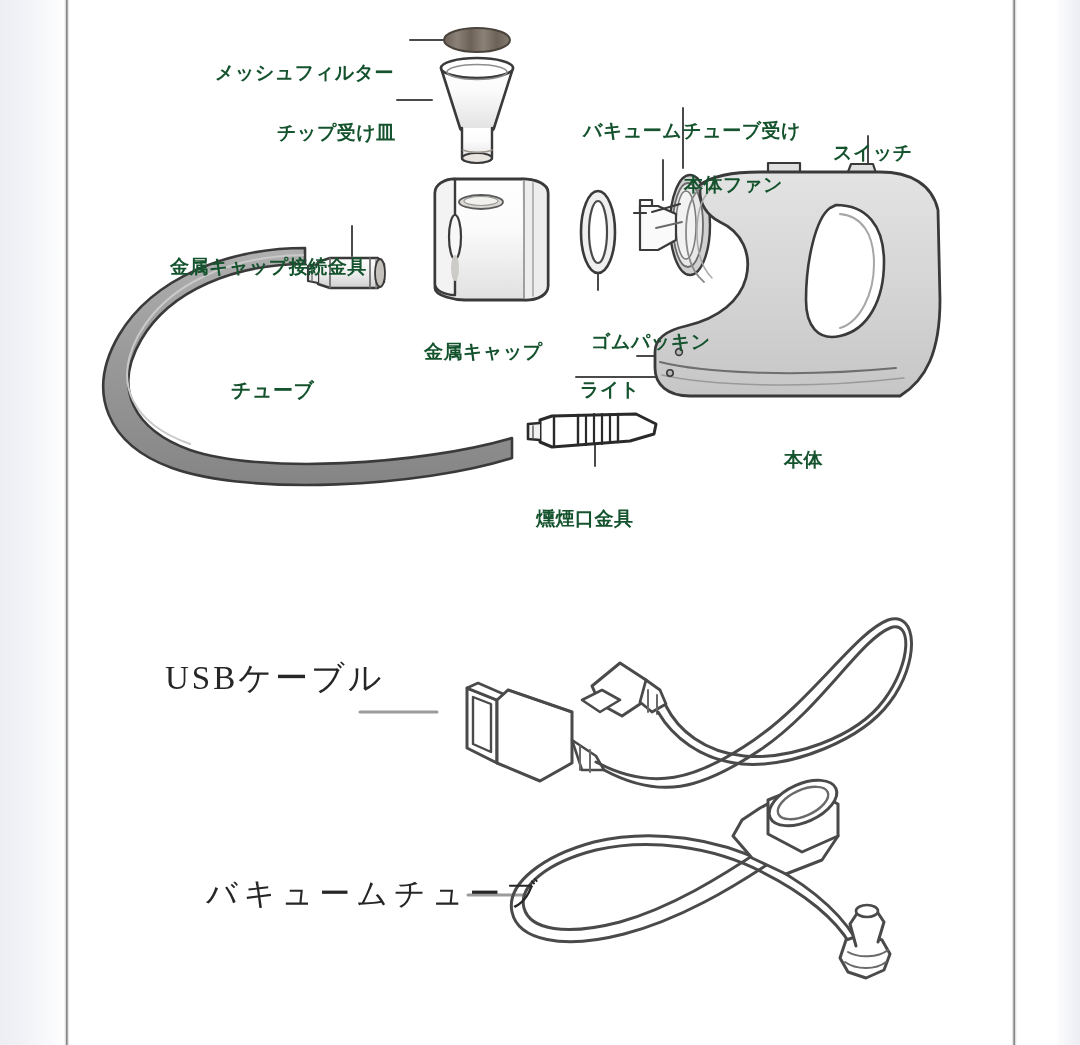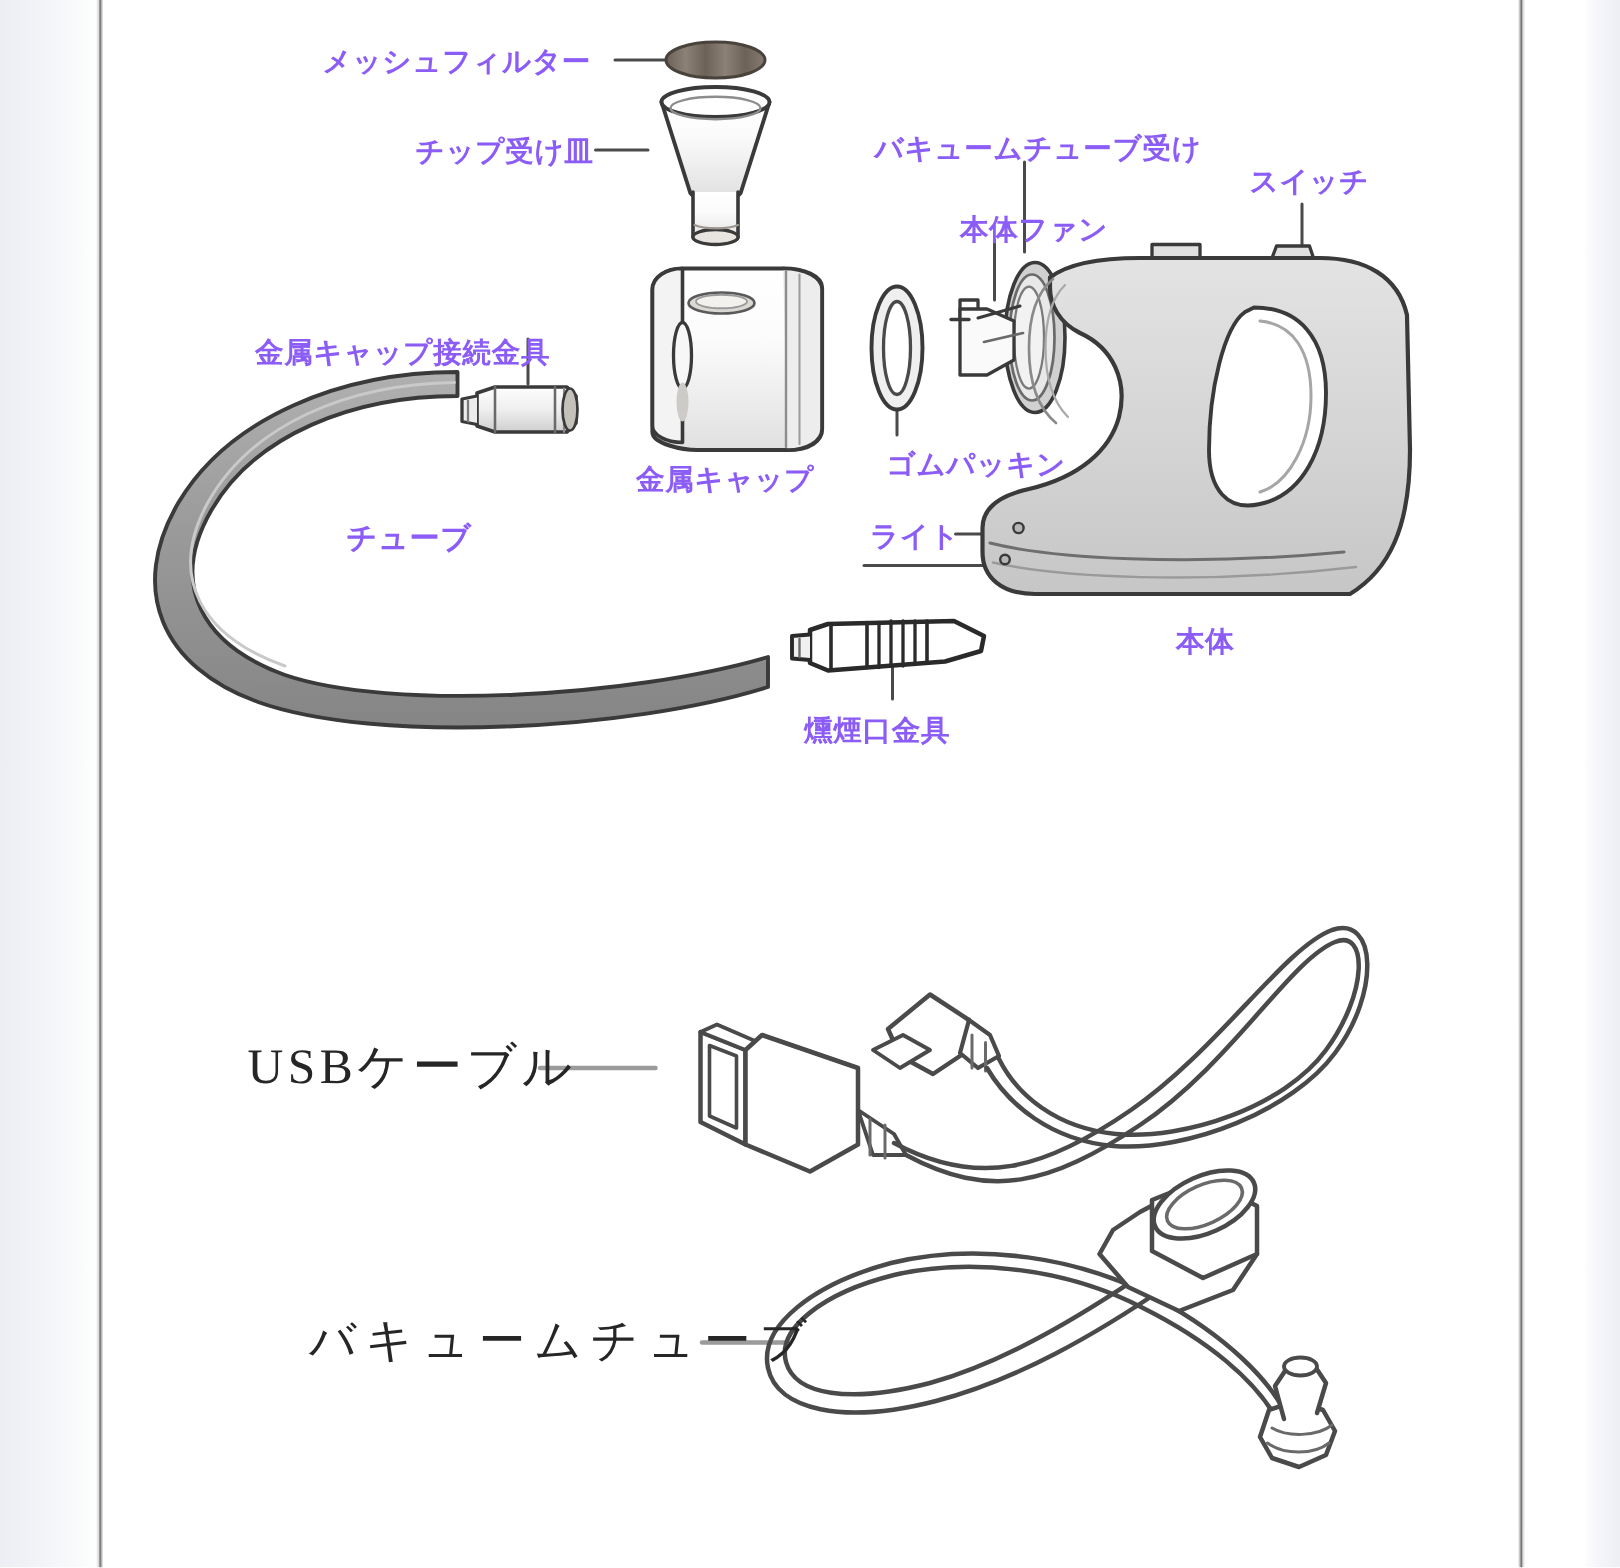--- a/index.html
+++ b/index.html
@@ -34,25 +34,26 @@
   .sheet {
     position:absolute; left:69px; top:0; width:943px; height:100%;
     background:#ffffff;
   }
 
   svg.diagram { position:absolute; left:0; top:0; width:1080px; height:1045px; }
 
   
   .lbl {
     position:absolute;
-    color:#8b5cf6;
+    color:#14532d;
     font-weight:700;
     white-space:nowrap;
     font-family:"Liberation Sans", sans-serif;
     letter-spacing:0.5px;
+    margin-top:32px;
   }
   .lbl-sm { font-size:19px; }
   .lbl-md { font-size:20px; }
   .lbl-big {
     position:absolute;
     color:#262626;
     font-size:33px;
     font-weight:400;
     letter-spacing:3px;
     white-space:nowrap;
@@ -291,25 +292,25 @@
         <path d="M845 962 C856 970 876 970 886 962" fill="none" stroke="#6a6a6a" stroke-width="2"></path>
       </g>
 
     </g>
   </svg>
 
   <div class="lbl lbl-sm" style="left:215px; top:28px;">メッシュフィルター</div>
   <div class="lbl lbl-sm" style="left:277px; top:88px;">チップ受け皿</div>
   <div class="lbl lbl-sm" style="left:583px; top:86px;">バキュームチューブ受け</div>
   <div class="lbl lbl-sm" style="left:833px; top:108px;">スイッチ</div>
-  <div class="lbl lbl-sm" style="left:640px; top:140px;">本体ファン</div>
+  <div class="lbl lbl-sm" style="left:684px; top:140px;">本体ファン</div>
   <div class="lbl lbl-sm" style="left:170px; top:222px;">金属キャップ接続金具</div>
   <div class="lbl lbl-sm" style="left:424px; top:307px;">金属キャップ</div>
   <div class="lbl lbl-sm" style="left:591px; top:297px;">ゴムパッキン</div>
   <div class="lbl lbl-md" style="left:231px; top:345px;">チューブ</div>
   <div class="lbl lbl-sm" style="left:580px; top:345px;">ライト</div>
   <div class="lbl lbl-sm" style="left:784px; top:415px;">本体</div>
   <div class="lbl lbl-sm" style="left:536px; top:474px;">燻煙口金具</div>
 
-  <div class="lbl-big" style="left:165px; top:689px;">USBケーブル</div>
+  <div class="lbl-big" style="left:165px; top:656px;">USBケーブル</div>
   <div class="lbl-big kana" style="left:163px; top:873px;margin-left:43px;">バキュームチューブ</div>
 
 </div>
 
 </body></html>

